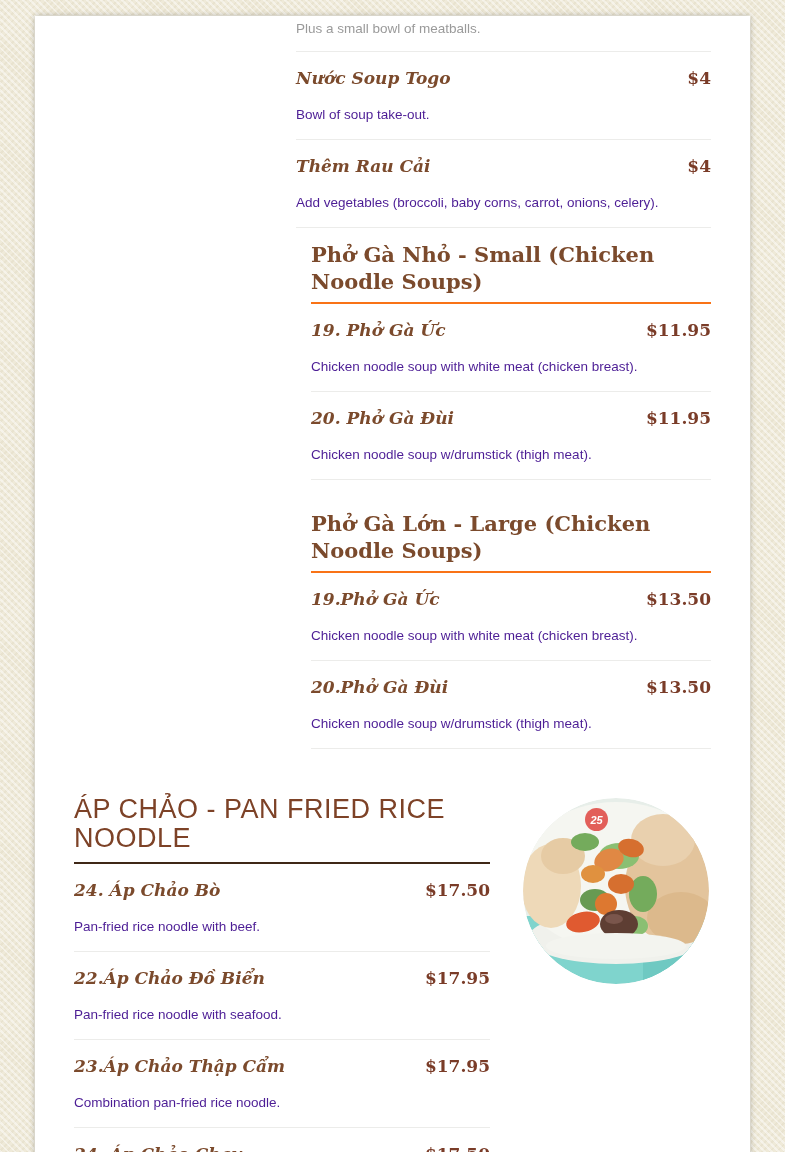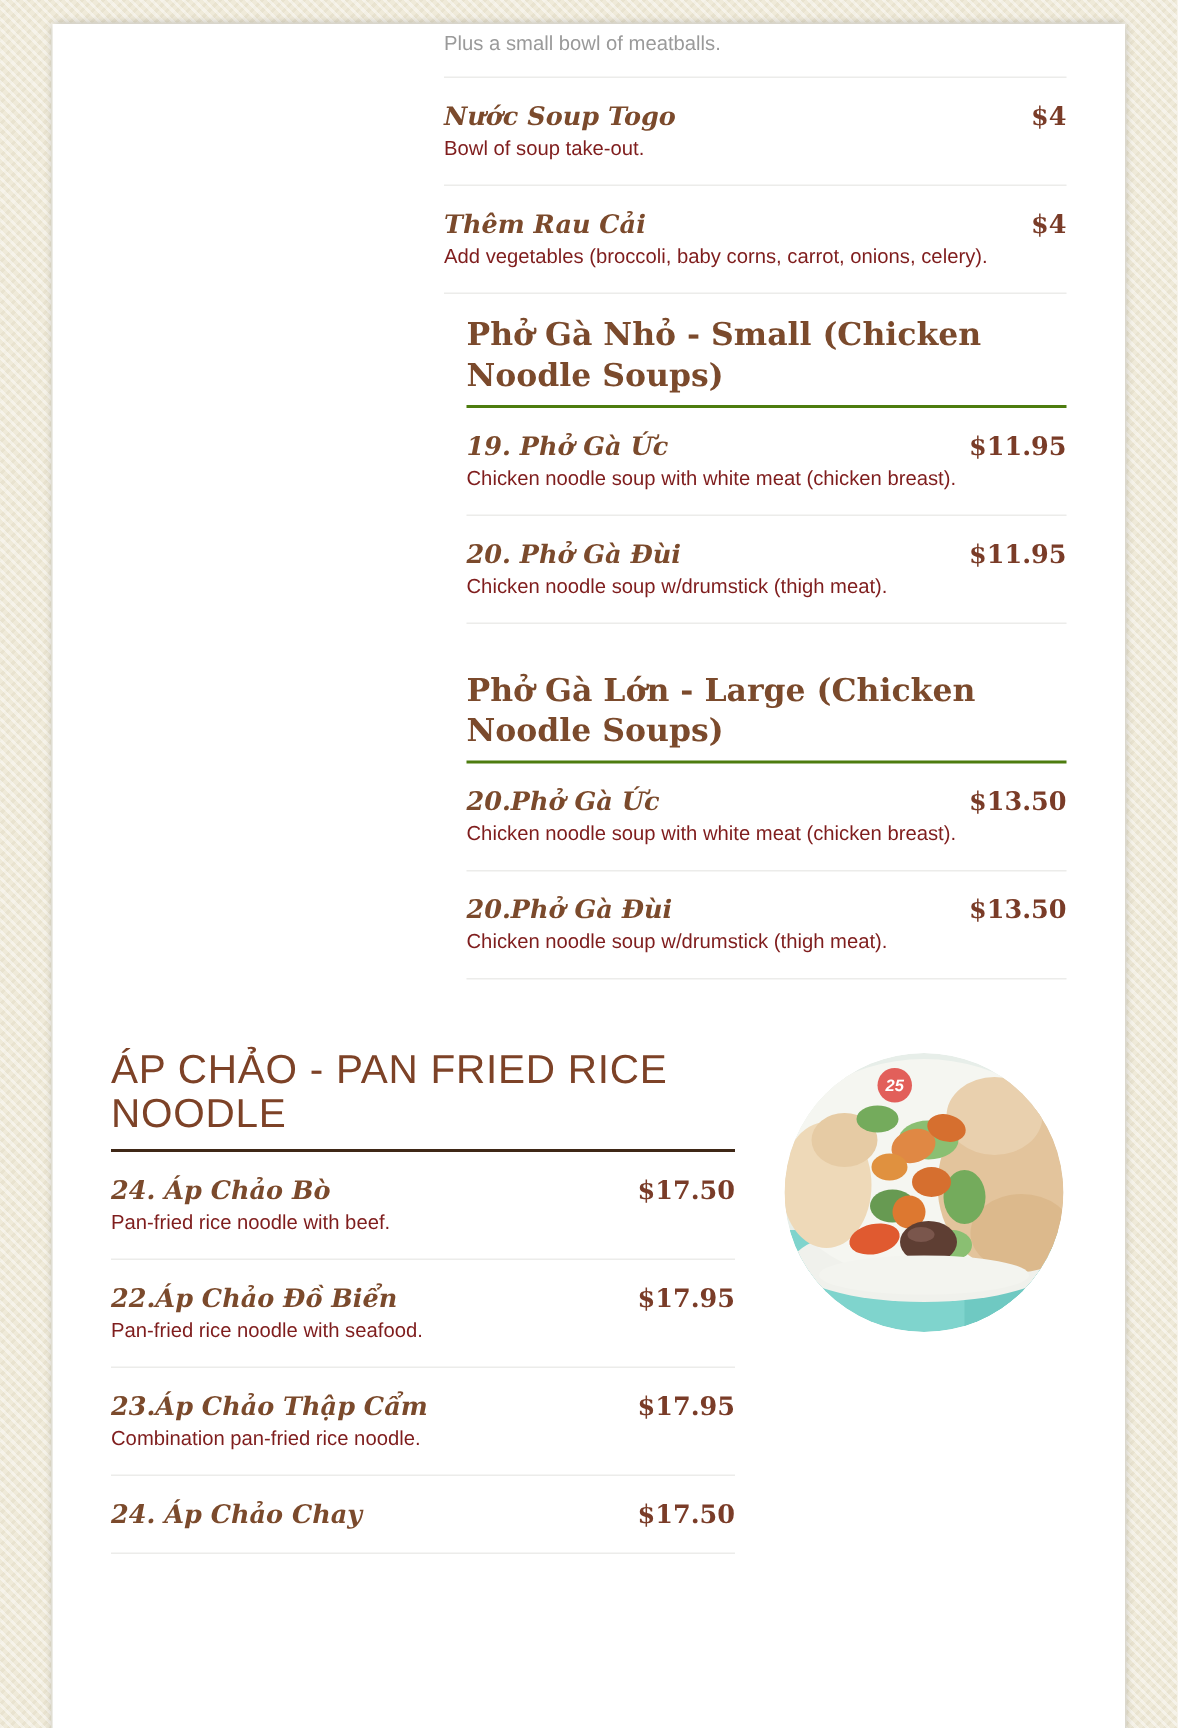--- a/index.html
+++ b/index.html
@@ -24,32 +24,32 @@
   .mi { border-bottom:1px solid #ececea; padding:16px 0 14px; }
   .mi-head { display:flex; justify-content:space-between; align-items:baseline; }
   .mi-name {
     font-family:"DejaVu Serif","Liberation Serif",serif;
     font-weight:bold; font-size:17px; line-height:21px; color:#7b4a2c;font-style:italic;
   }
   .mi-price {
     font-family:"DejaVu Serif","Liberation Serif",serif;
     font-weight:bold; font-size:17px; line-height:21px; color:#7a3c28; white-space:nowrap;
   }
-  .mi-desc { font-size:13.5px; line-height:20px; color:#7f1d1d; }
+  .mi-desc { margin-top:16px; font-size:13.5px; line-height:20px; color:#4c1d95; }
   
   .top-block { margin-left:222px; }
   .leftover { padding-top:4px; padding-bottom:13px; border-bottom:1px solid #ececea;
               font-size:13.5px; line-height:18px; color:#9a9a9a; }
   
   .subsection { margin-left:237px; margin-top:13px; }
   .subsection + .subsection { margin-top:30px; }
   .sub-title {
     font-family:"DejaVu Serif","Liberation Serif",serif;
     font-weight:bold; font-size:21px; line-height:27px; color:#7b4a2c;
-    padding-bottom:7px; border-bottom:2px solid #4d7c0f;
+    padding-bottom:7px; border-bottom:2px solid #f97316;
   }
   
   .pan-section { margin-top:46px; display:flex; justify-content:space-between; }
   .pan-left { width:416px; }
   .pan-title {
     font-weight:normal; font-size:27px; line-height:29px; color:#7d4227;
     letter-spacing:.5px; padding-bottom:9px; border-bottom:2px solid #3f2817;
   }
   .pan-right { width:190px; padding-top:3px; }
   .photo-wrap { position:relative; width:186px; height:186px; margin-left:2px; cursor:pointer; }
@@ -103,21 +103,21 @@
           <span class="mi-price">$11.95</span>
         </div>
         <div class="mi-desc">Chicken noodle soup w/drumstick (thigh meat).</div>
       </div>
     </div>
 
     <div class="subsection">
       <h3 class="sub-title">Phở Gà Lớn - Large (Chicken Noodle Soups)</h3>
       <div class="mi">
         <div class="mi-head">
-          <span class="mi-name">20.Phở Gà Ức</span>
+          <span class="mi-name">19.Phở Gà Ức</span>
           <span class="mi-price">$13.50</span>
         </div>
         <div class="mi-desc">Chicken noodle soup with white meat (chicken breast).</div>
       </div>
       <div class="mi">
         <div class="mi-head">
           <span class="mi-name">20.Phở Gà Đùi</span>
           <span class="mi-price">$13.50</span>
         </div>
         <div class="mi-desc">Chicken noodle soup w/drumstick (thigh meat).</div>

